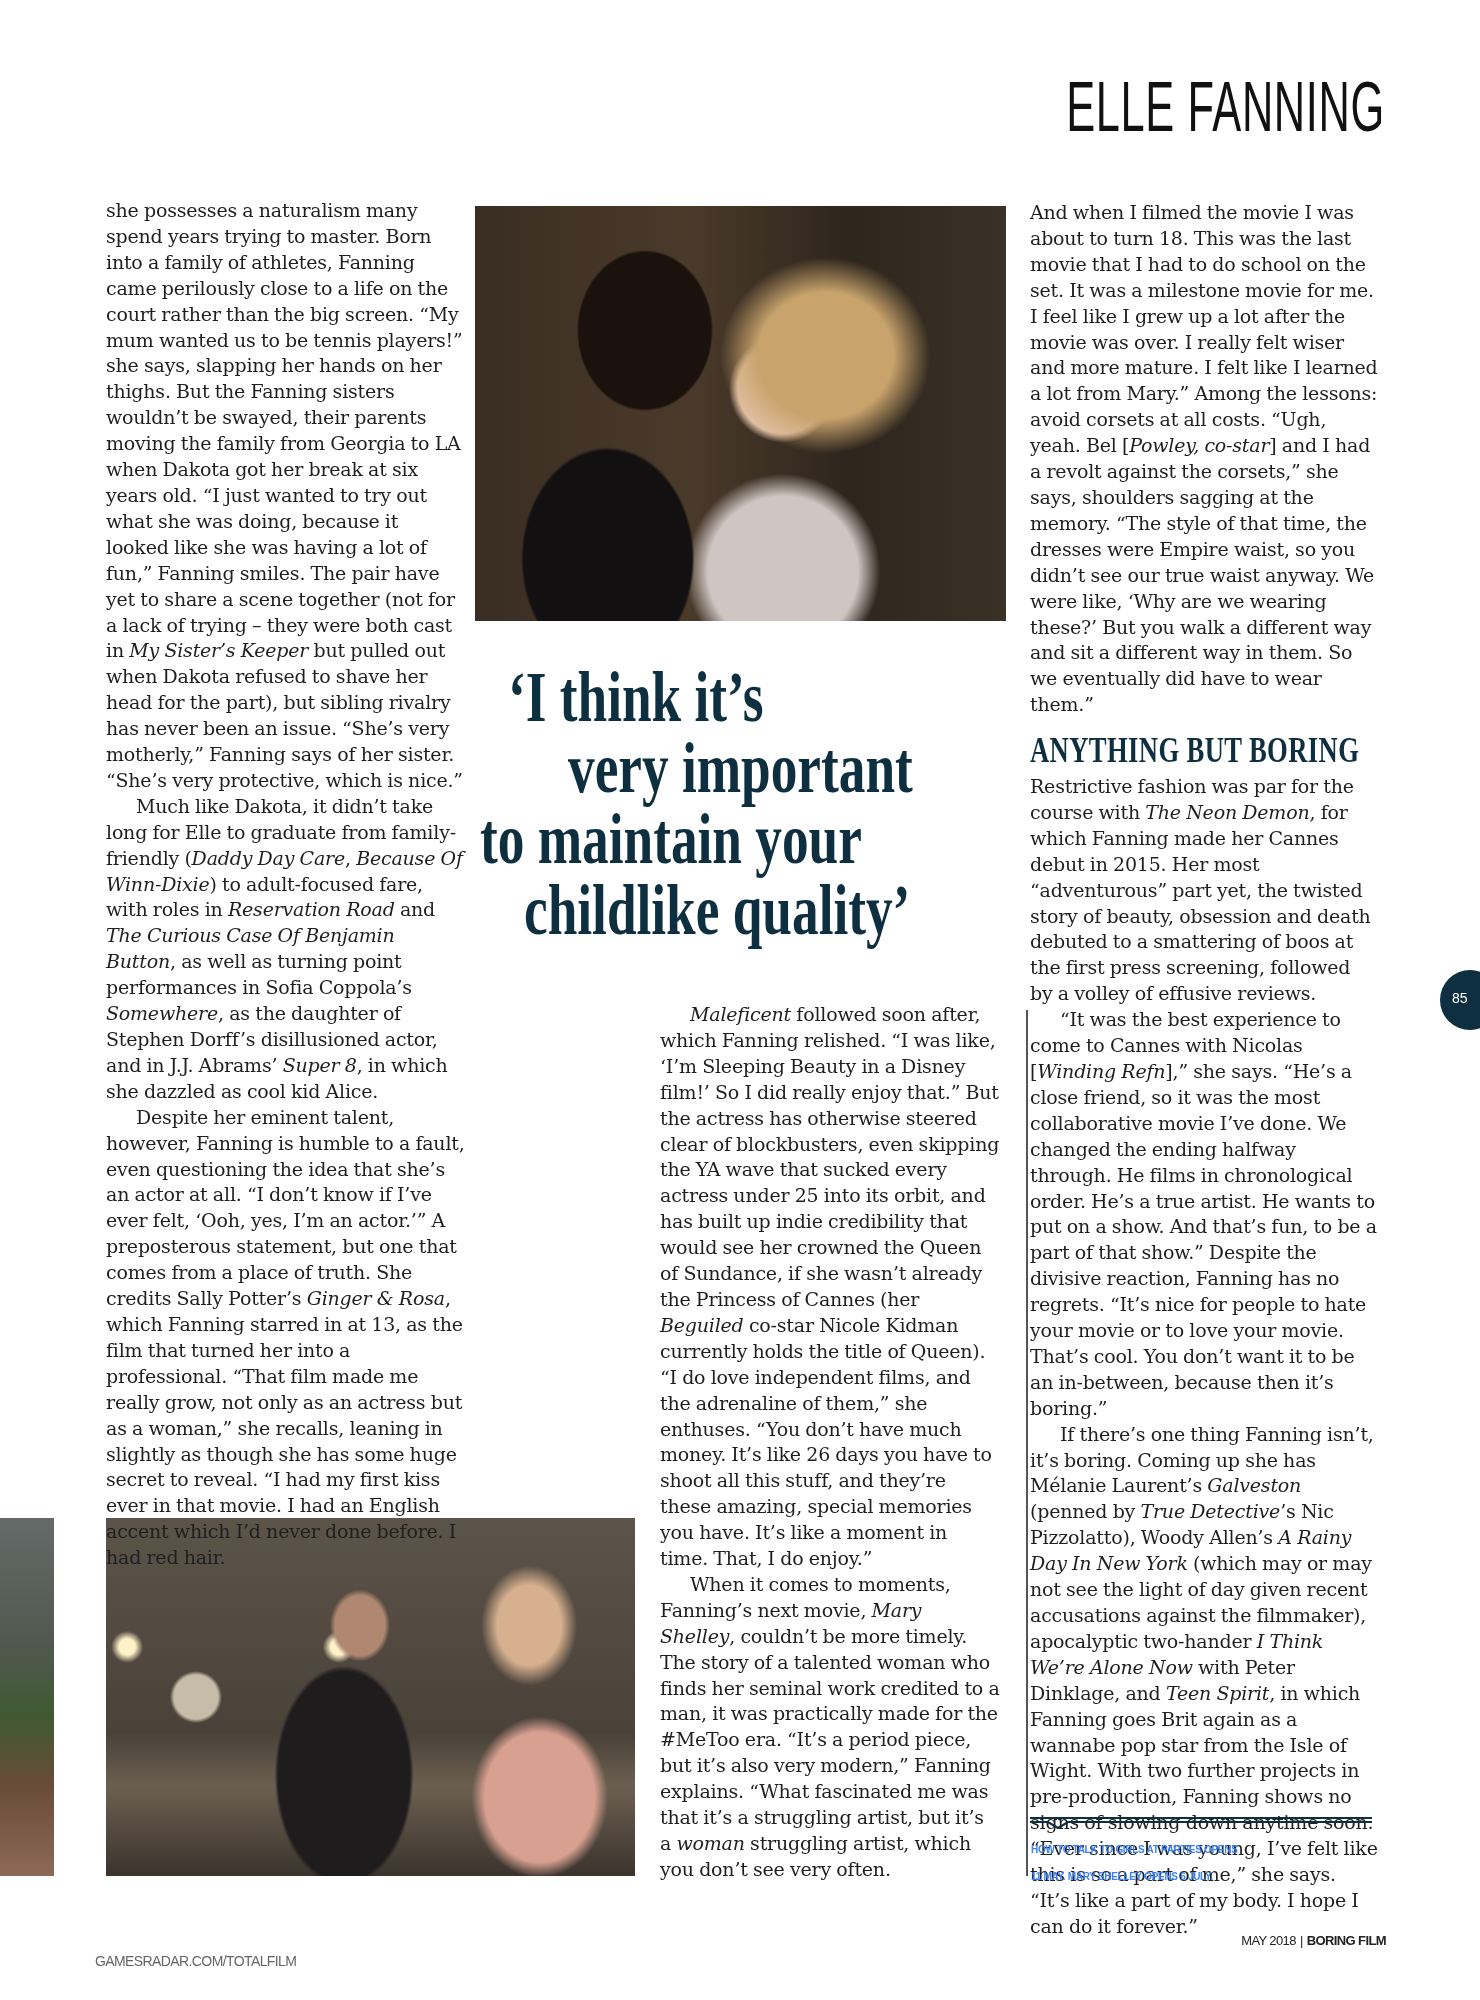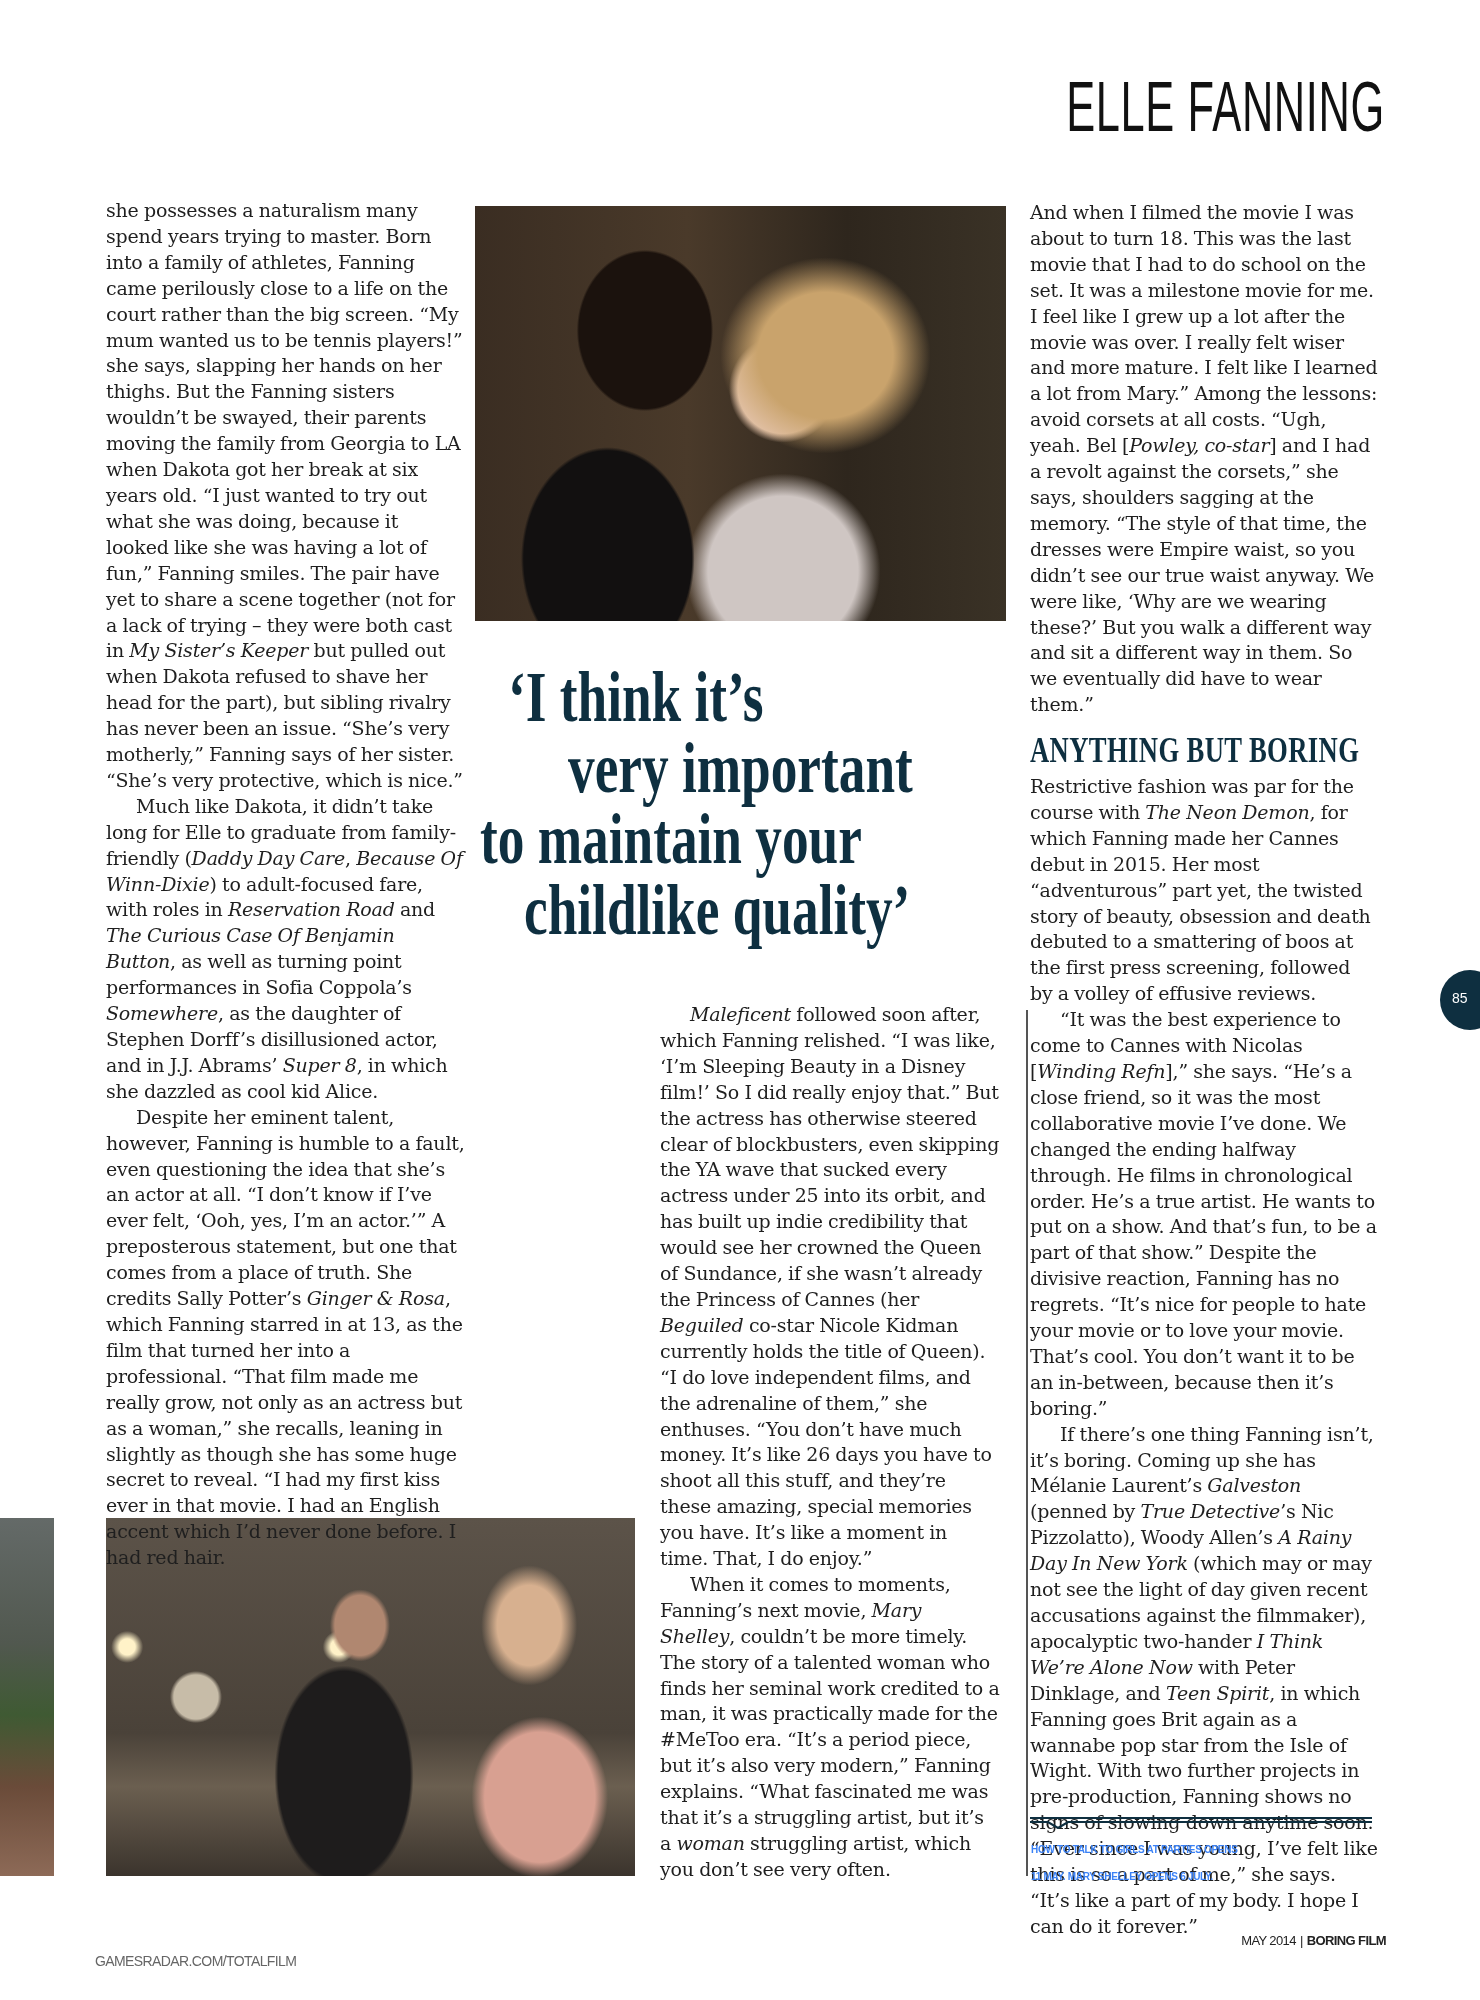--- a/index.html
+++ b/index.html
@@ -96,14 +96,14 @@
   <polyline points="0,7 18,7 28,13 38,7 342,7" fill="none" stroke="#0e2f40" stroke-width="2.2"></polyline>
 </svg>
 
 <div class="credits">
   <div>HOW TO TALK TO GIRLS AT PARTIES OPENS</div>
   <div>11 MAY. MARY SHELLEY OPENS 6 JULY.</div>
 </div>
 
 <div class="footer-left">GAMESRADAR.COM/TOTALFILM</div>
 <div class="footer-right">
-  <span>MAY 2014</span><span class="sep">|</span><b>BORING FILM</b>
+  <span>MAY 2018</span><span class="sep">|</span><b>BORING FILM</b>
 </div>
 
 </body></html>

